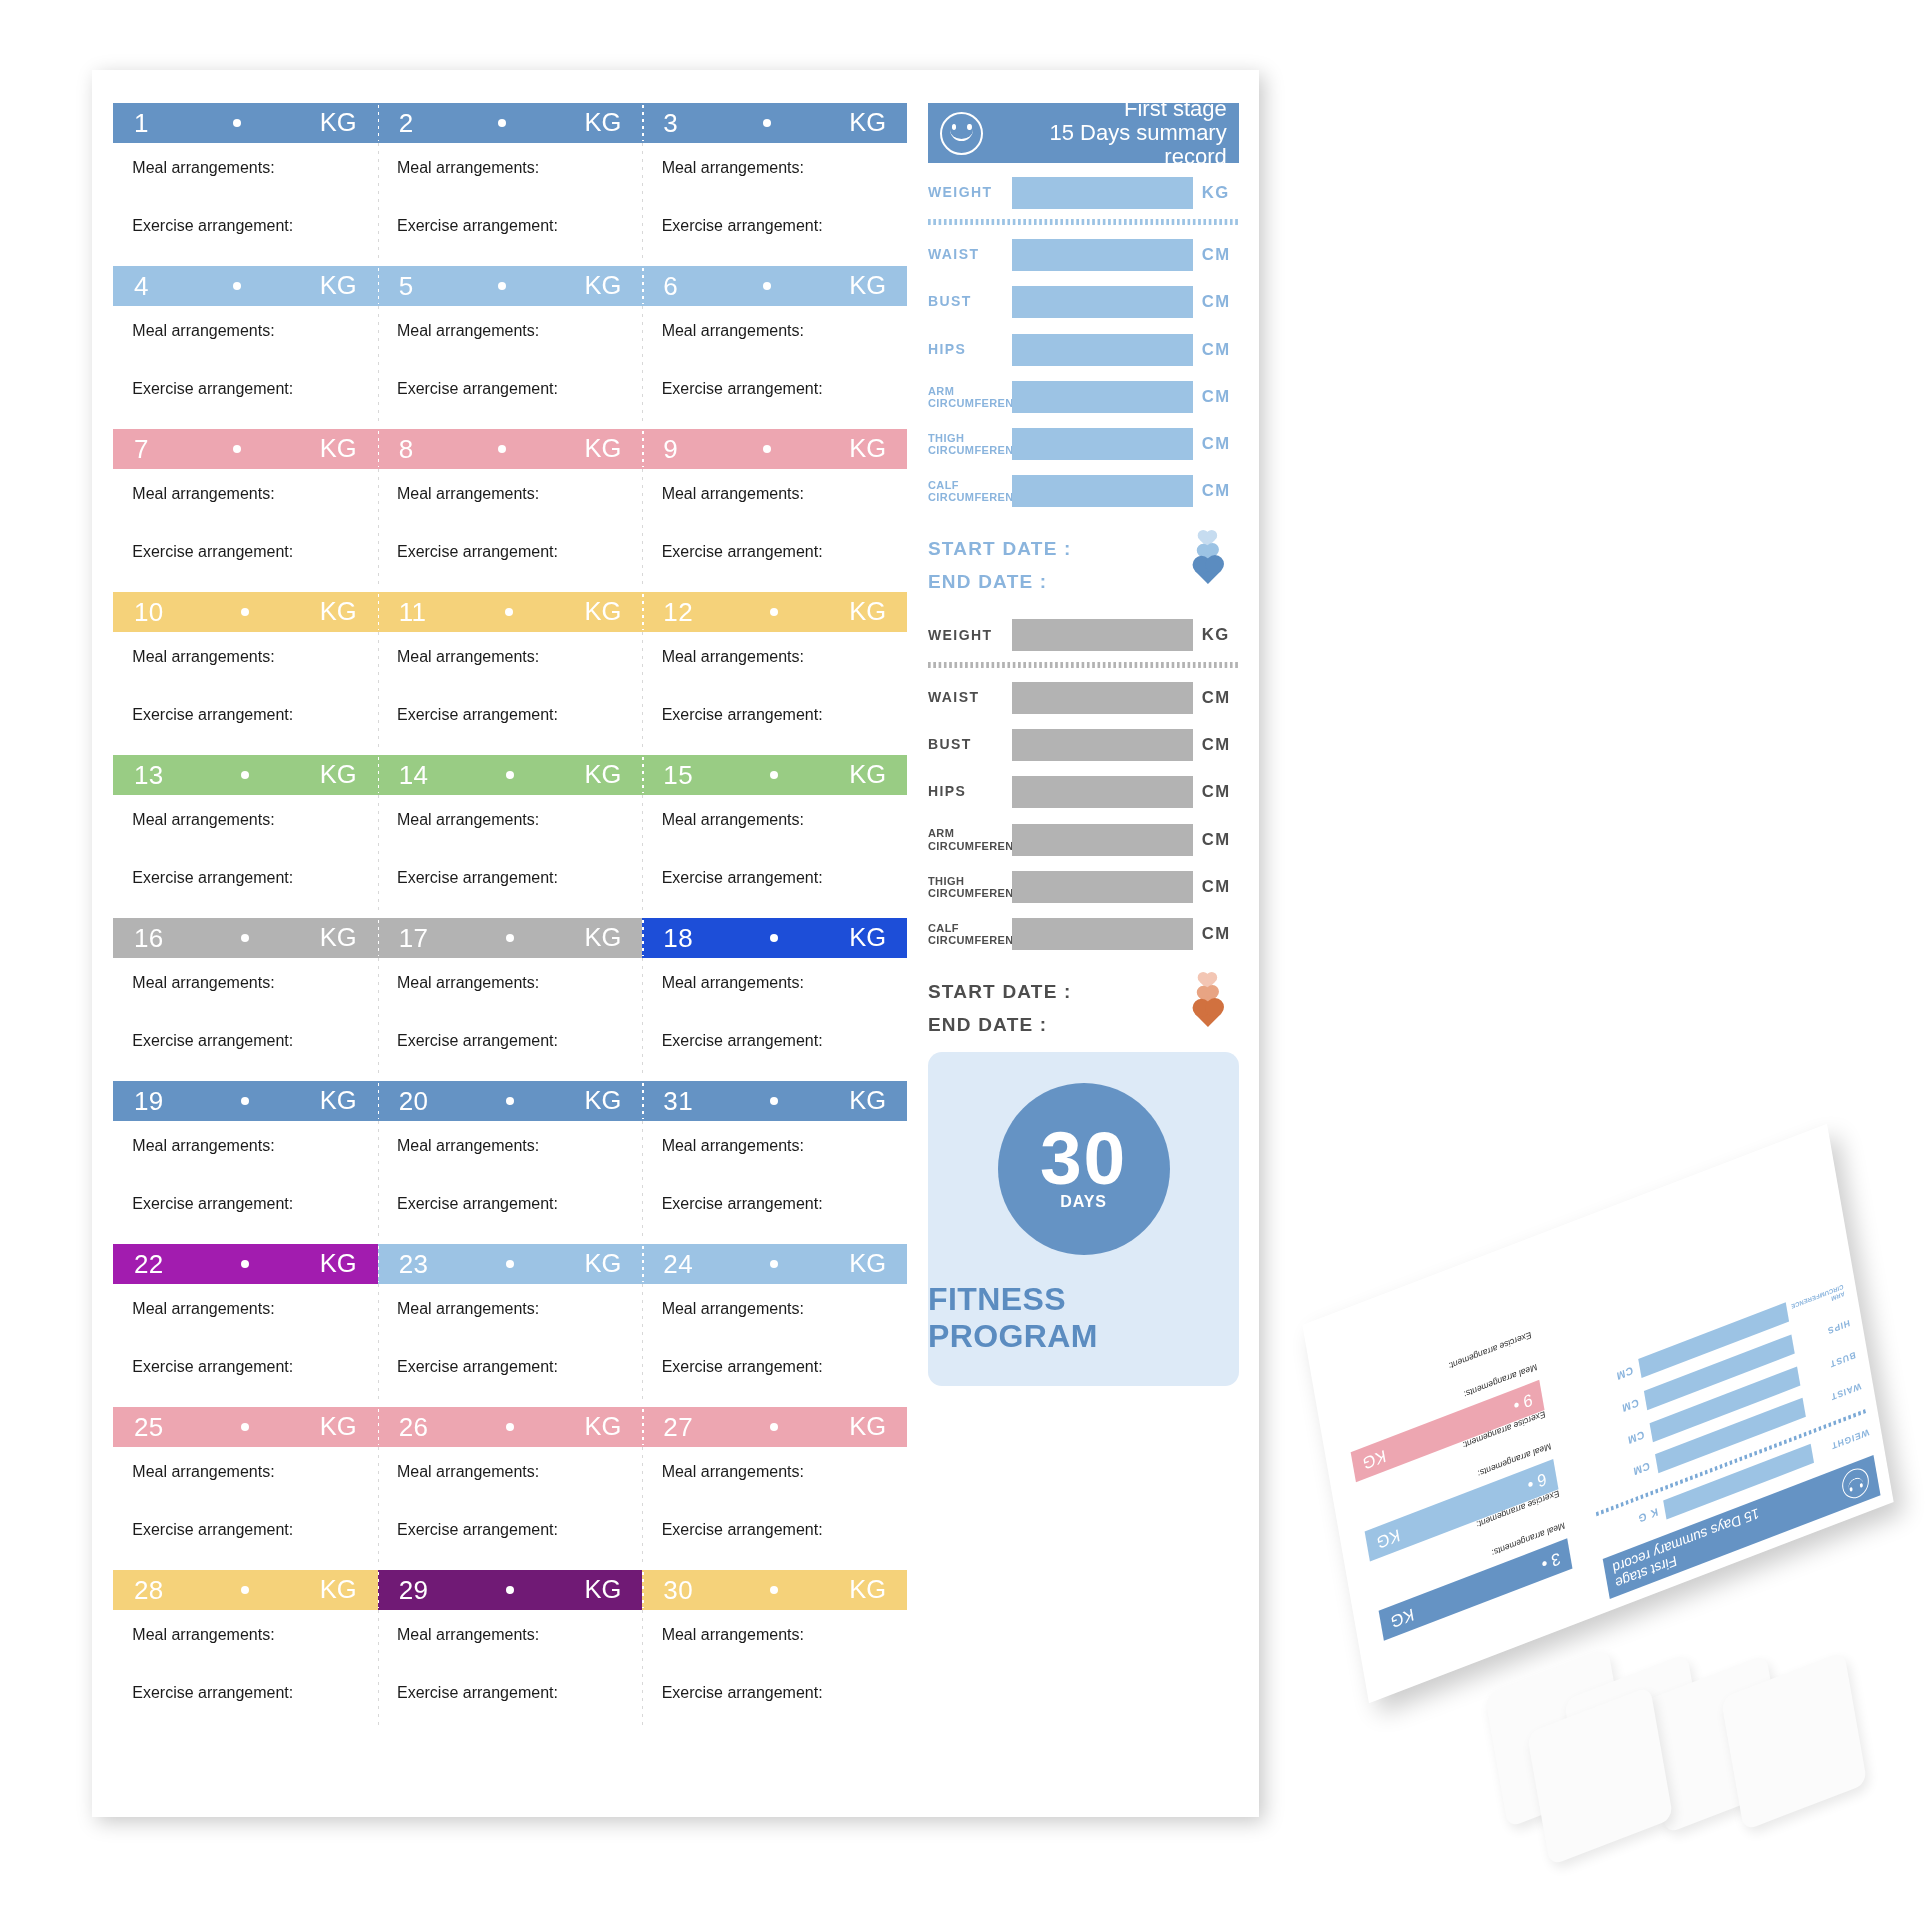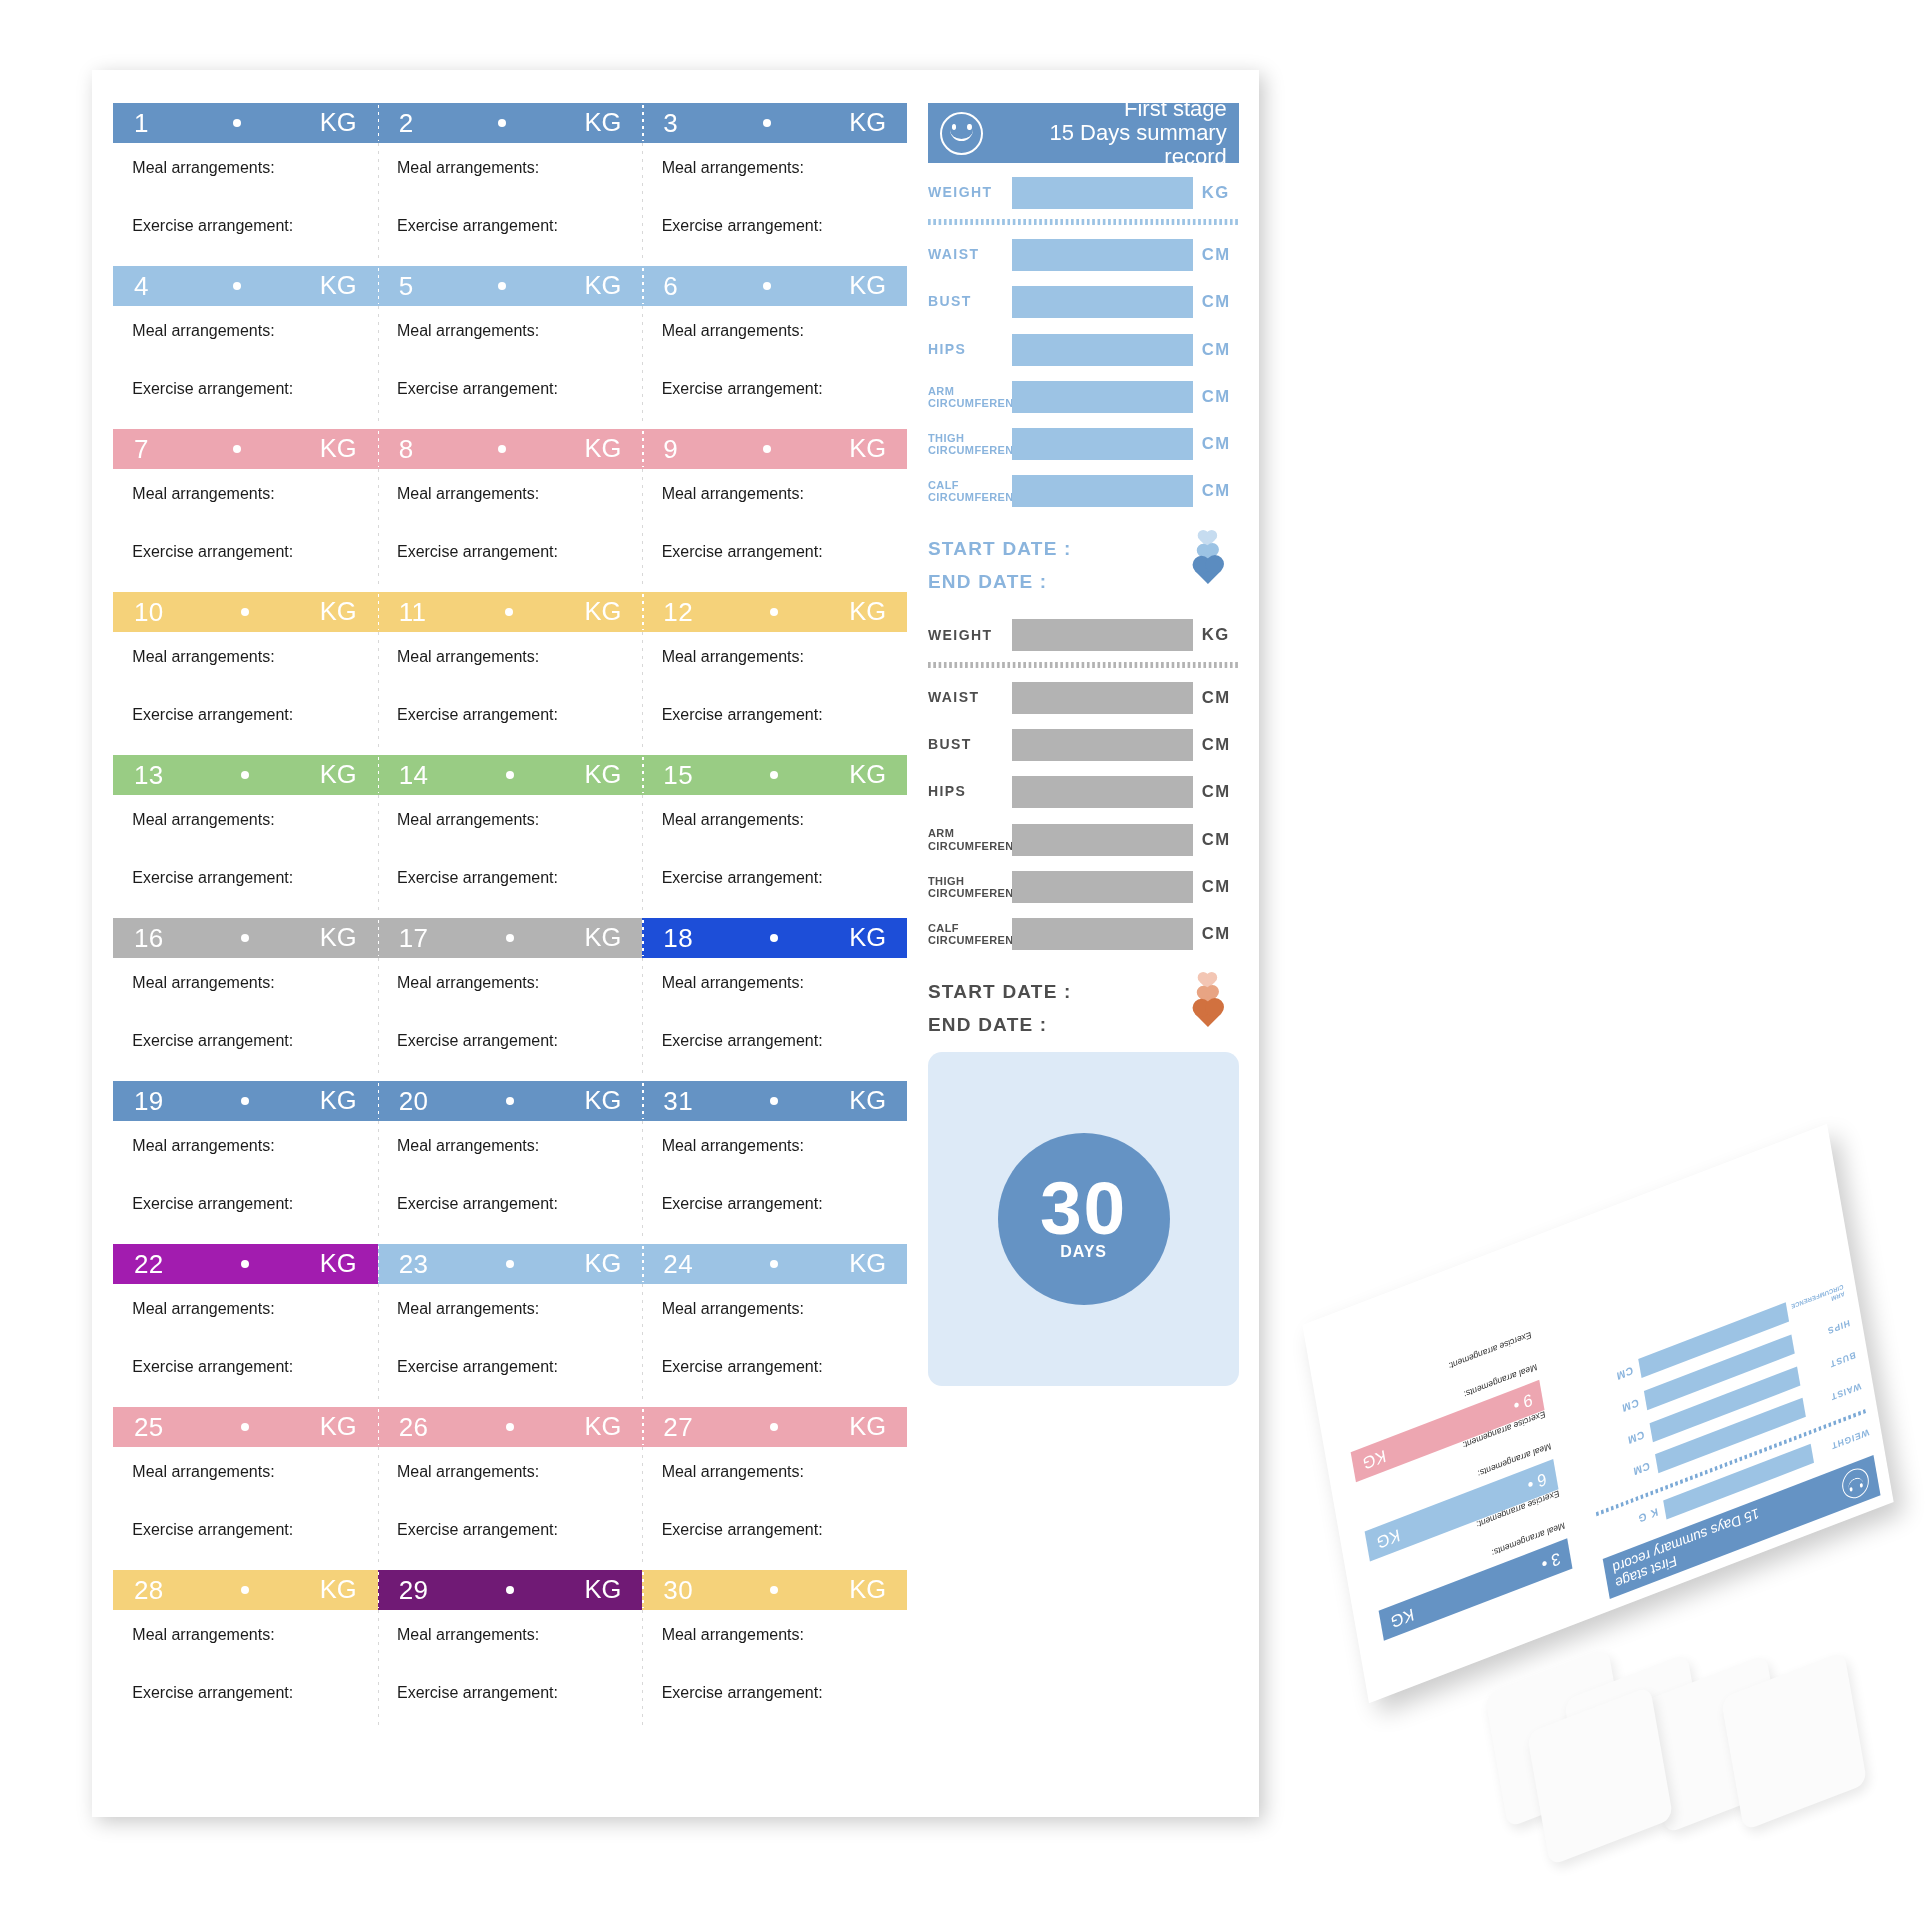--- a/index.html
+++ b/index.html
@@ -738,20 +738,21 @@
             </span>
           </div>
         </div>
       </div>
 
     <div id="program-card">
       <div id="circle30">
         <span class="n30">30</span>
         <span class="dlab">DAYS</span>
       </div>
+      <div id="prog-title">FITNESS PROGRAM</div>
     </div>
   </div>
 </div>
 
 <div id="mockup">
   <div id="mockup-inner">
       <div class="mk-head">
         <span class="mk-smiley">
           <i class="e l"></i>
           <i class="e r"></i>

